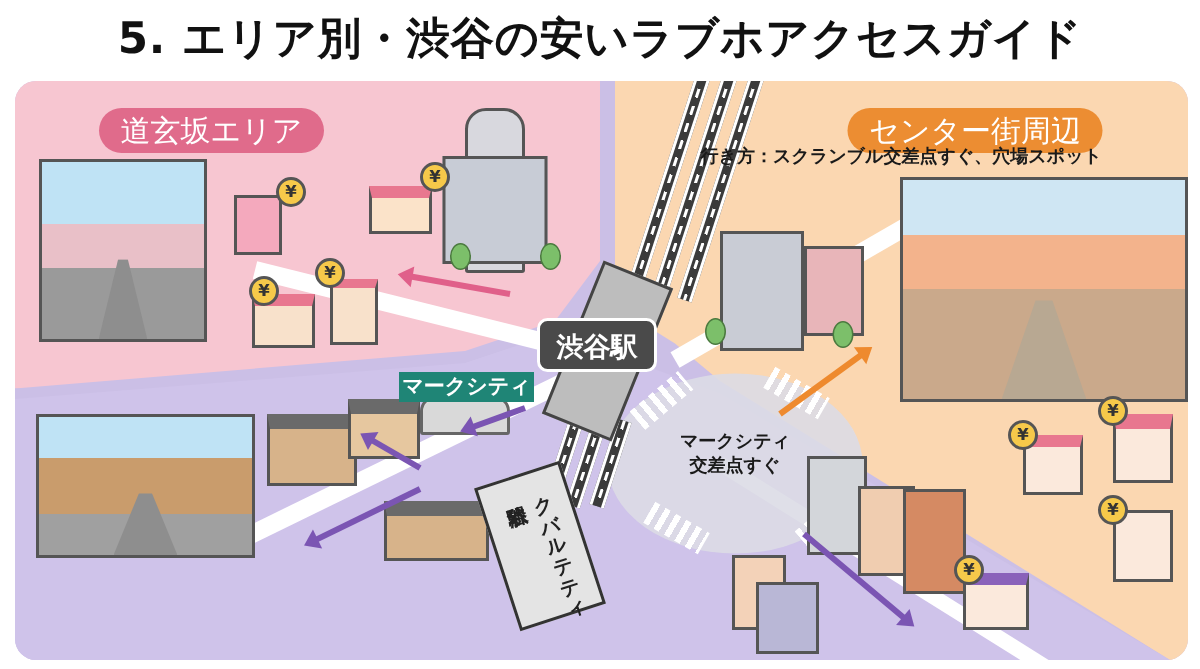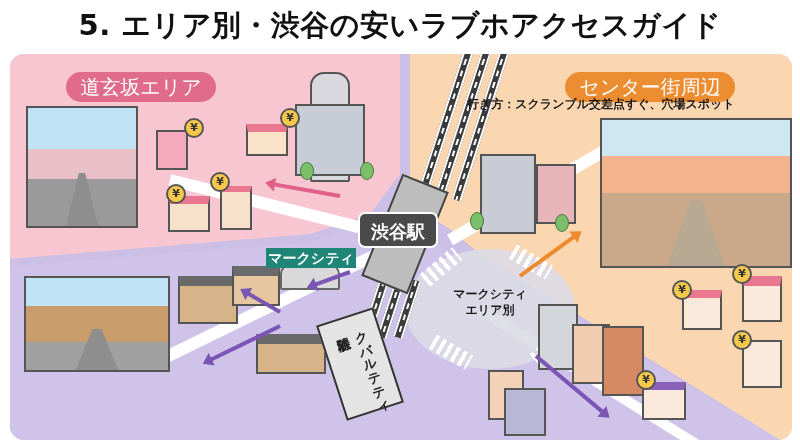--- a/index.html
+++ b/index.html
@@ -144,21 +144,21 @@
   <div class="marc-bld"></div>
   <div class="marc-city">マークシティ</div>
 
   <div class="quaver">
     <span class="vert">クバルテティ</span>
     <span class="vert">渋谷駅</span>
   </div>
 
   <div class="scramble-label">
     <div>マークシティ</div>
-    <div>エリア別</div>
+    <div>交差点すぐ</div>
   </div>
 
   <div class="badge badge-pink">道玄坂エリア</div>
   <div class="scene scene-dogenzaka">
       <div class="scene-road"></div>
     </div>
 
   <div class="bld" style="left:146px;top:76px;width:32px;height:40px;background:#f4a9bd;"></div>
   <div class="yen" style="left:174px;top:64px;">¥</div>
   <div class="bld" style="left:236px;top:70px;width:42px;height:32px;background:#fbe3c9;border-top:8px solid #e8778f;"></div>

